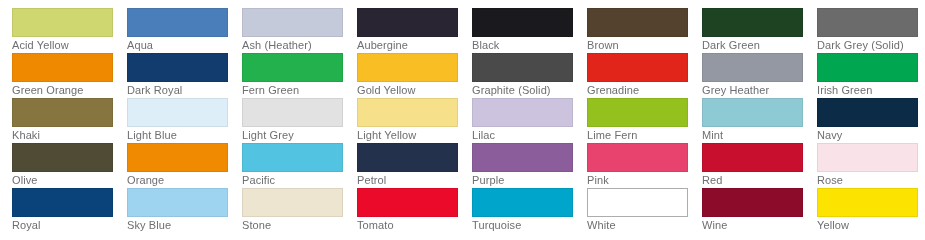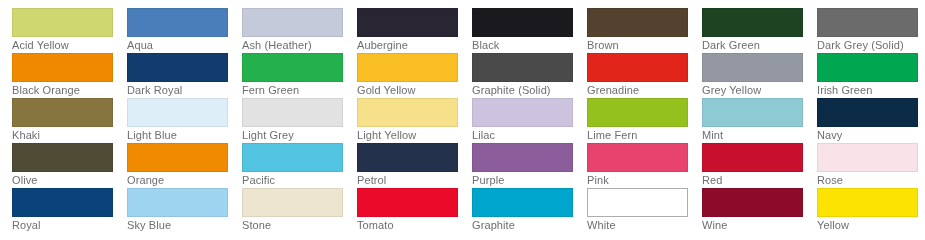--- a/index.html
+++ b/index.html
@@ -75,21 +75,21 @@
     <div class="swatch-cell">
       <div class="swatch-chip" style="background-color: rgb(29, 67, 35);"></div>
       <span class="swatch-label">Dark Green</span>
     </div>
     <div class="swatch-cell">
       <div class="swatch-chip" style="background-color: rgb(107, 107, 107);"></div>
       <span class="swatch-label">Dark Grey (Solid)</span>
     </div>
     <div class="swatch-cell">
       <div class="swatch-chip" style="background-color: rgb(239, 138, 0);"></div>
-      <span class="swatch-label">Black Orange</span>
+      <span class="swatch-label">Green Orange</span>
     </div>
     <div class="swatch-cell">
       <div class="swatch-chip" style="background-color: rgb(18, 60, 110);"></div>
       <span class="swatch-label">Dark Royal</span>
     </div>
     <div class="swatch-cell">
       <div class="swatch-chip" style="background-color: rgb(34, 177, 76);"></div>
       <span class="swatch-label">Fern Green</span>
     </div>
     <div class="swatch-cell">
@@ -99,21 +99,21 @@
     <div class="swatch-cell">
       <div class="swatch-chip" style="background-color: rgb(74, 74, 74);"></div>
       <span class="swatch-label">Graphite (Solid)</span>
     </div>
     <div class="swatch-cell">
       <div class="swatch-chip" style="background-color: rgb(225, 37, 27);"></div>
       <span class="swatch-label">Grenadine</span>
     </div>
     <div class="swatch-cell">
       <div class="swatch-chip" style="background-color: rgb(148, 152, 163);"></div>
-      <span class="swatch-label">Grey Yellow</span>
+      <span class="swatch-label">Grey Heather</span>
     </div>
     <div class="swatch-cell">
       <div class="swatch-chip" style="background-color: rgb(0, 166, 80);"></div>
       <span class="swatch-label">Irish Green</span>
     </div>
     <div class="swatch-cell">
       <div class="swatch-chip" style="background-color: rgb(134, 117, 63);"></div>
       <span class="swatch-label">Khaki</span>
     </div>
     <div class="swatch-cell">
@@ -187,21 +187,21 @@
     <div class="swatch-cell">
       <div class="swatch-chip" style="background-color: rgb(237, 229, 208);"></div>
       <span class="swatch-label">Stone</span>
     </div>
     <div class="swatch-cell">
       <div class="swatch-chip" style="background-color: rgb(235, 10, 42);"></div>
       <span class="swatch-label">Tomato</span>
     </div>
     <div class="swatch-cell">
       <div class="swatch-chip" style="background-color: rgb(0, 165, 204);"></div>
-      <span class="swatch-label">Graphite</span>
+      <span class="swatch-label">Turquoise</span>
     </div>
     <div class="swatch-cell">
       <div class="swatch-chip bordered" style="background-color: rgb(255, 255, 255);"></div>
       <span class="swatch-label">White</span>
     </div>
     <div class="swatch-cell">
       <div class="swatch-chip" style="background-color: rgb(140, 11, 43);"></div>
       <span class="swatch-label">Wine</span>
     </div>
     <div class="swatch-cell">

